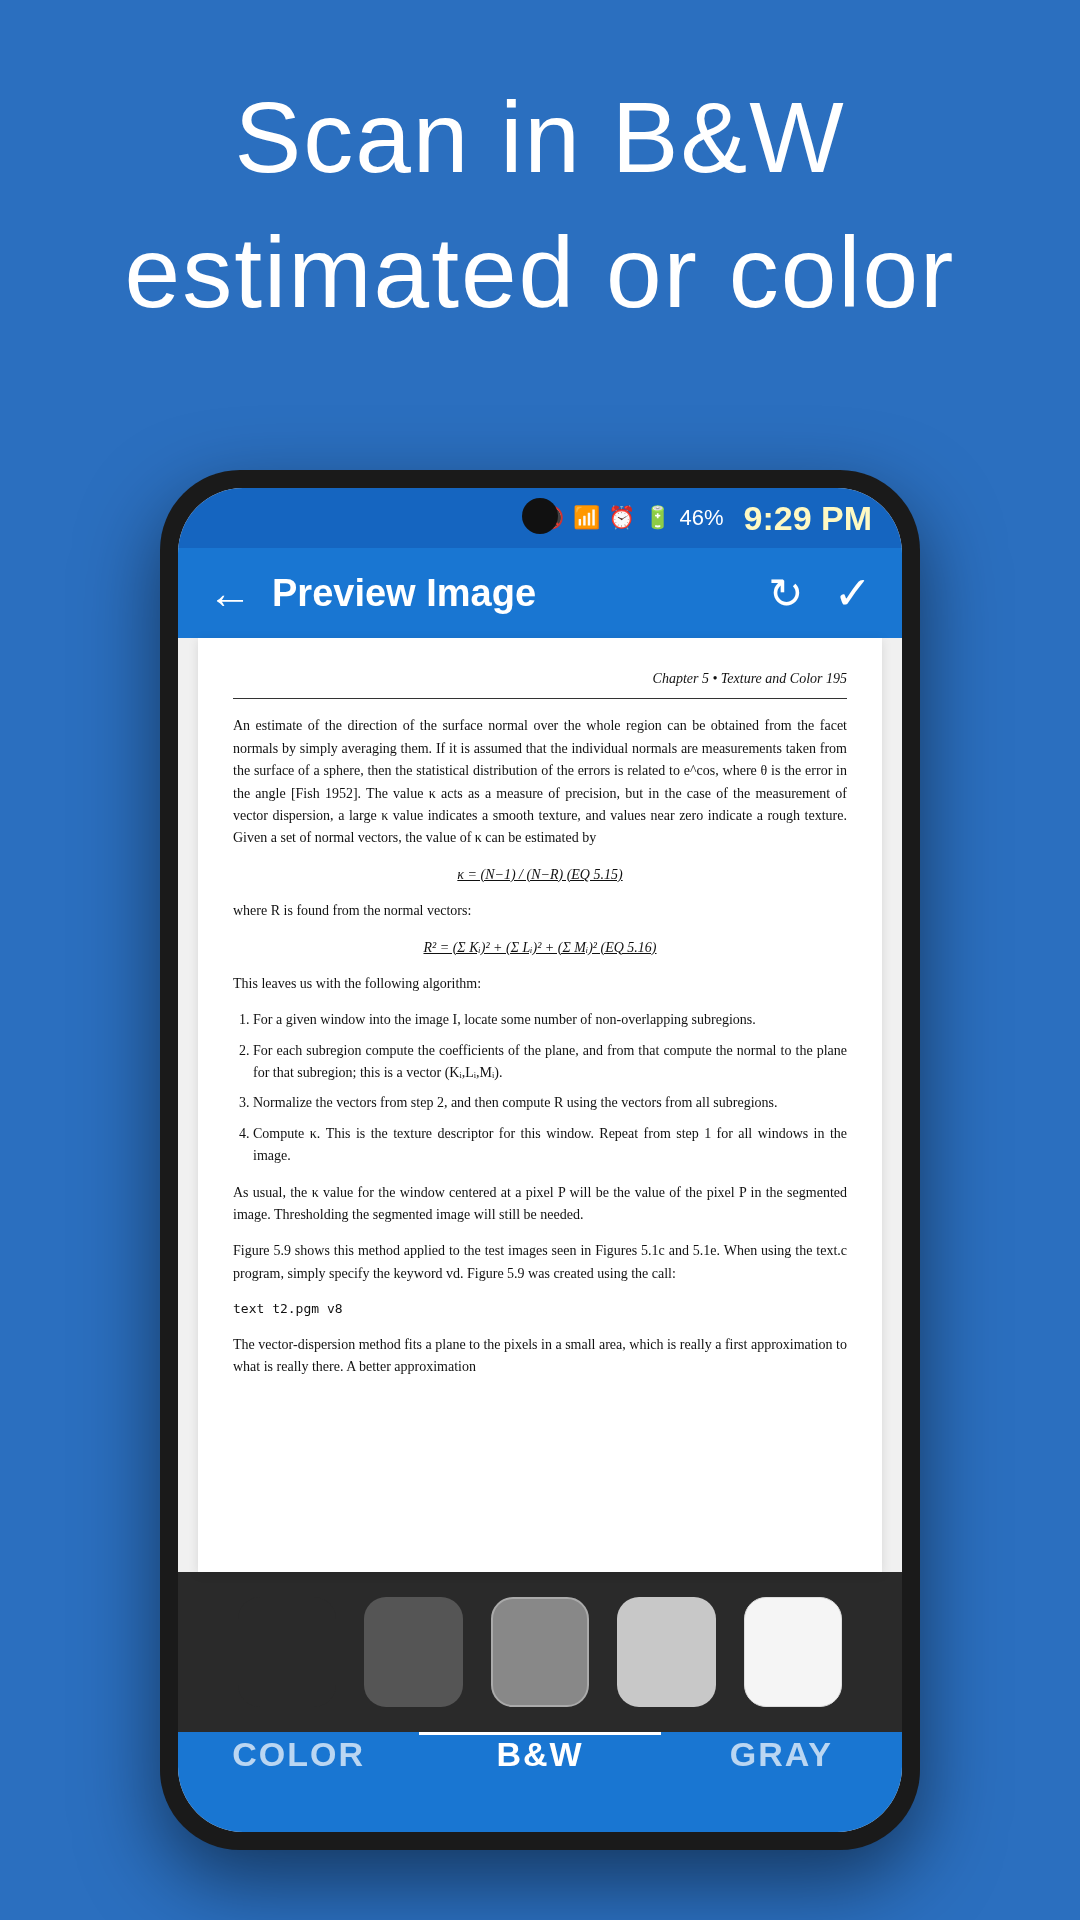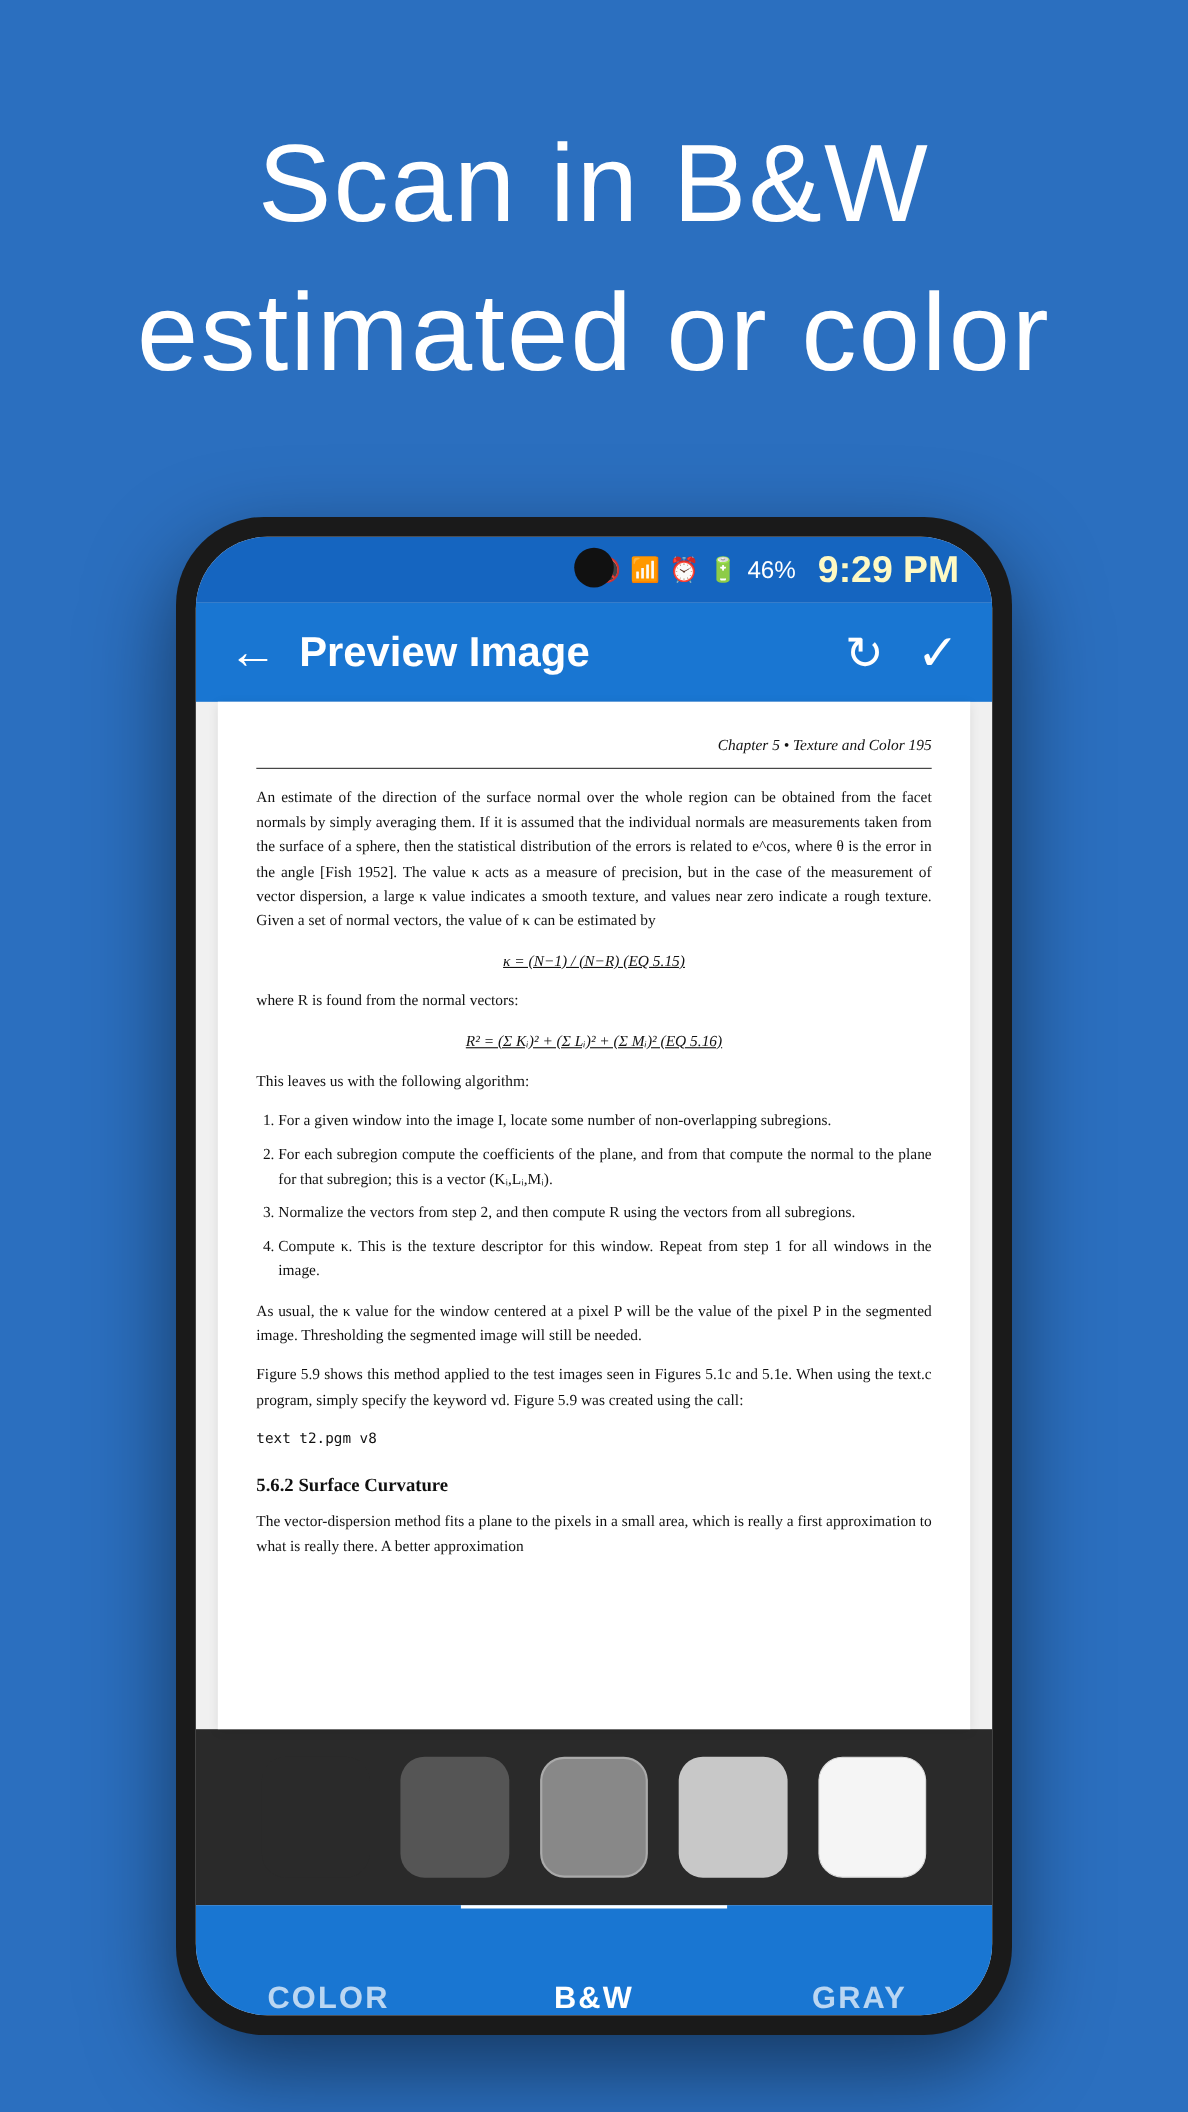--- a/index.html
+++ b/index.html
@@ -10,21 +10,21 @@
       height: 1920px;
       background-color: #2B6FBF;
       font-family: 'Arial', sans-serif;
       overflow: hidden;
       position: relative;
     }
 
     .header-text {
       text-align: center;
       color: white;
-      padding-top: 110px;
+      padding-top: 80px;
     }
 
     .title-line1 {
       font-size: 100px;
       font-weight: 300;
       letter-spacing: 2px;
       margin-bottom: 20px;
     }
 
     .title-line2 {
@@ -212,23 +212,23 @@
       background: #1976D2;
       display: flex;
       align-items: center;
     }
 
     .tab-item {
       flex: 1;
       display: flex;
       flex-direction: column;
       align-items: center;
-      justify-content: flex-end;
+      justify-content: flex-start;
       color: rgba(255,255,255,0.7);
-      font-size: 28px;
+      font-size: 34px;
       font-weight: bold;
       letter-spacing: 2px;
       cursor: pointer;
       height: 100%;
       border-top: 3px solid transparent;
     }
 
     .tab-item.active {
       color: white;
       border-top: 3px solid white;
@@ -297,21 +297,20 @@
             <div class="doc-text">This leaves us with the following algorithm:</div>
             <ol class="doc-list">
               <li>For a given window into the image I, locate some number of non-overlapping subregions.</li>
               <li>For each subregion compute the coefficients of the plane, and from that compute the normal to the plane for that subregion; this is a vector (Kᵢ,Lᵢ,Mᵢ).</li>
               <li>Normalize the vectors from step 2, and then compute R using the vectors from all subregions.</li>
               <li>Compute κ. This is the texture descriptor for this window. Repeat from step 1 for all windows in the image.</li>
             </ol>
             <div class="doc-text">As usual, the κ value for the window centered at a pixel P will be the value of the pixel P in the segmented image. Thresholding the segmented image will still be needed.</div>
             <div class="doc-text">Figure 5.9 shows this method applied to the test images seen in Figures 5.1c and 5.1e. When using the text.c program, simply specify the keyword vd. Figure 5.9 was created using the call:</div>
             <div class="doc-text" style="font-family:monospace; font-size:13px;">text t2.pgm v8</div>
-            <div class="doc-section-title">5.6.2  Surface Curvature</div>
             <div class="doc-text">The vector-dispersion method fits a plane to the pixels in a small area, which is really a first approximation to what is really there. A better approximation</div>
           </div>
         </div>
 
         <div class="swatches-area">
           <div class="swatch swatch-black"></div>
           <div class="swatch swatch-darkgray"></div>
           <div class="swatch swatch-midgray"></div>
           <div class="swatch swatch-lightgray"></div>
           <div class="swatch swatch-white"></div>

